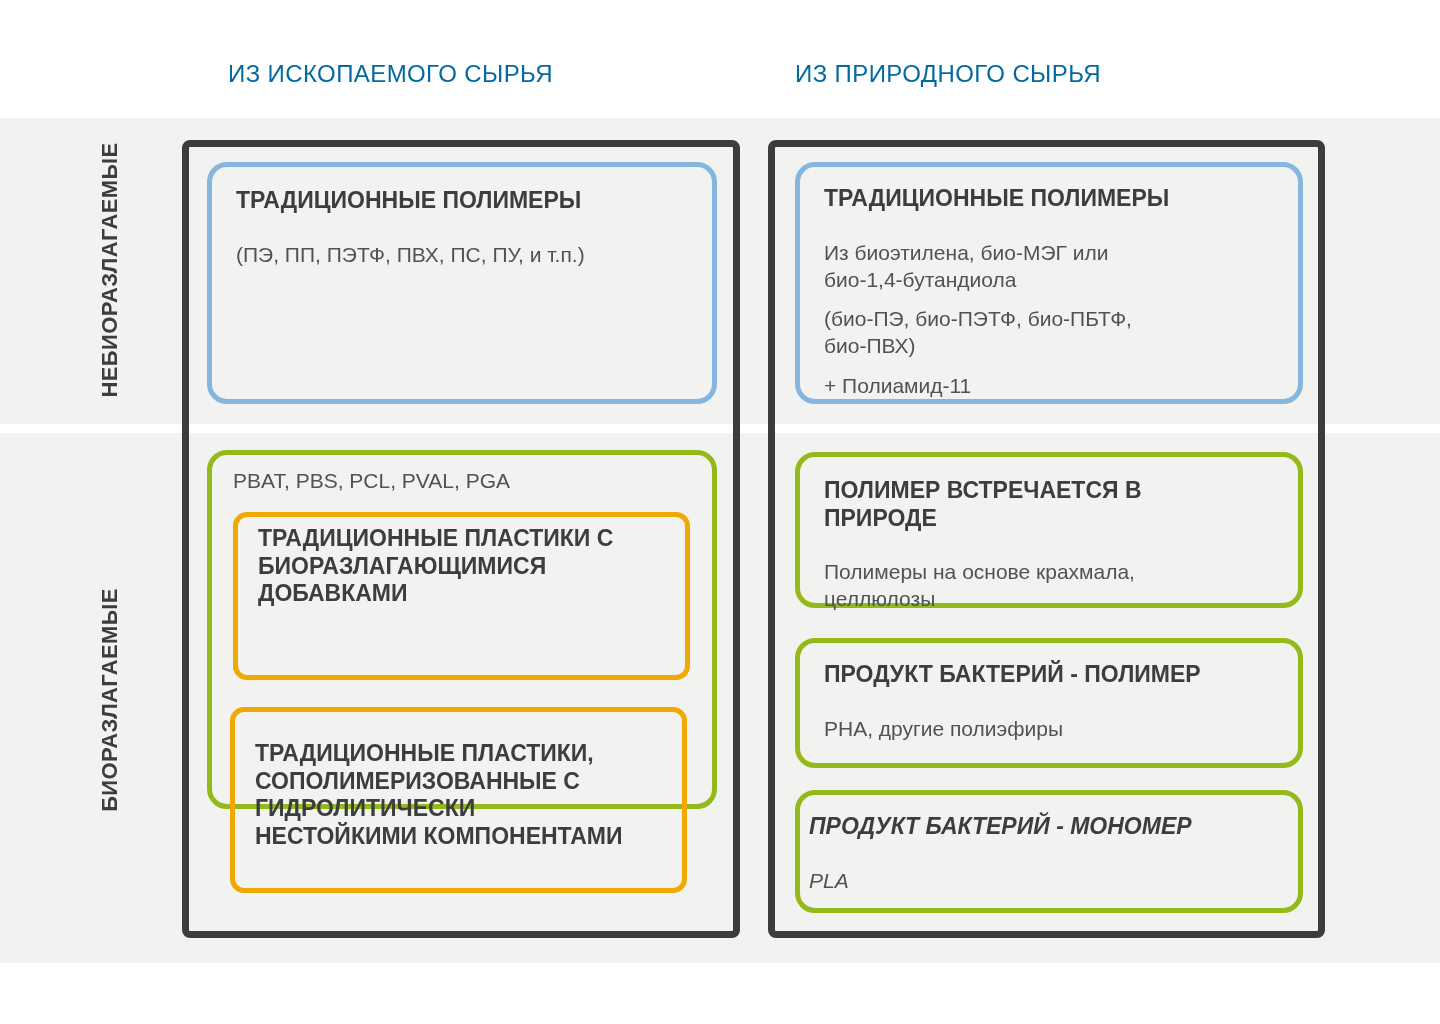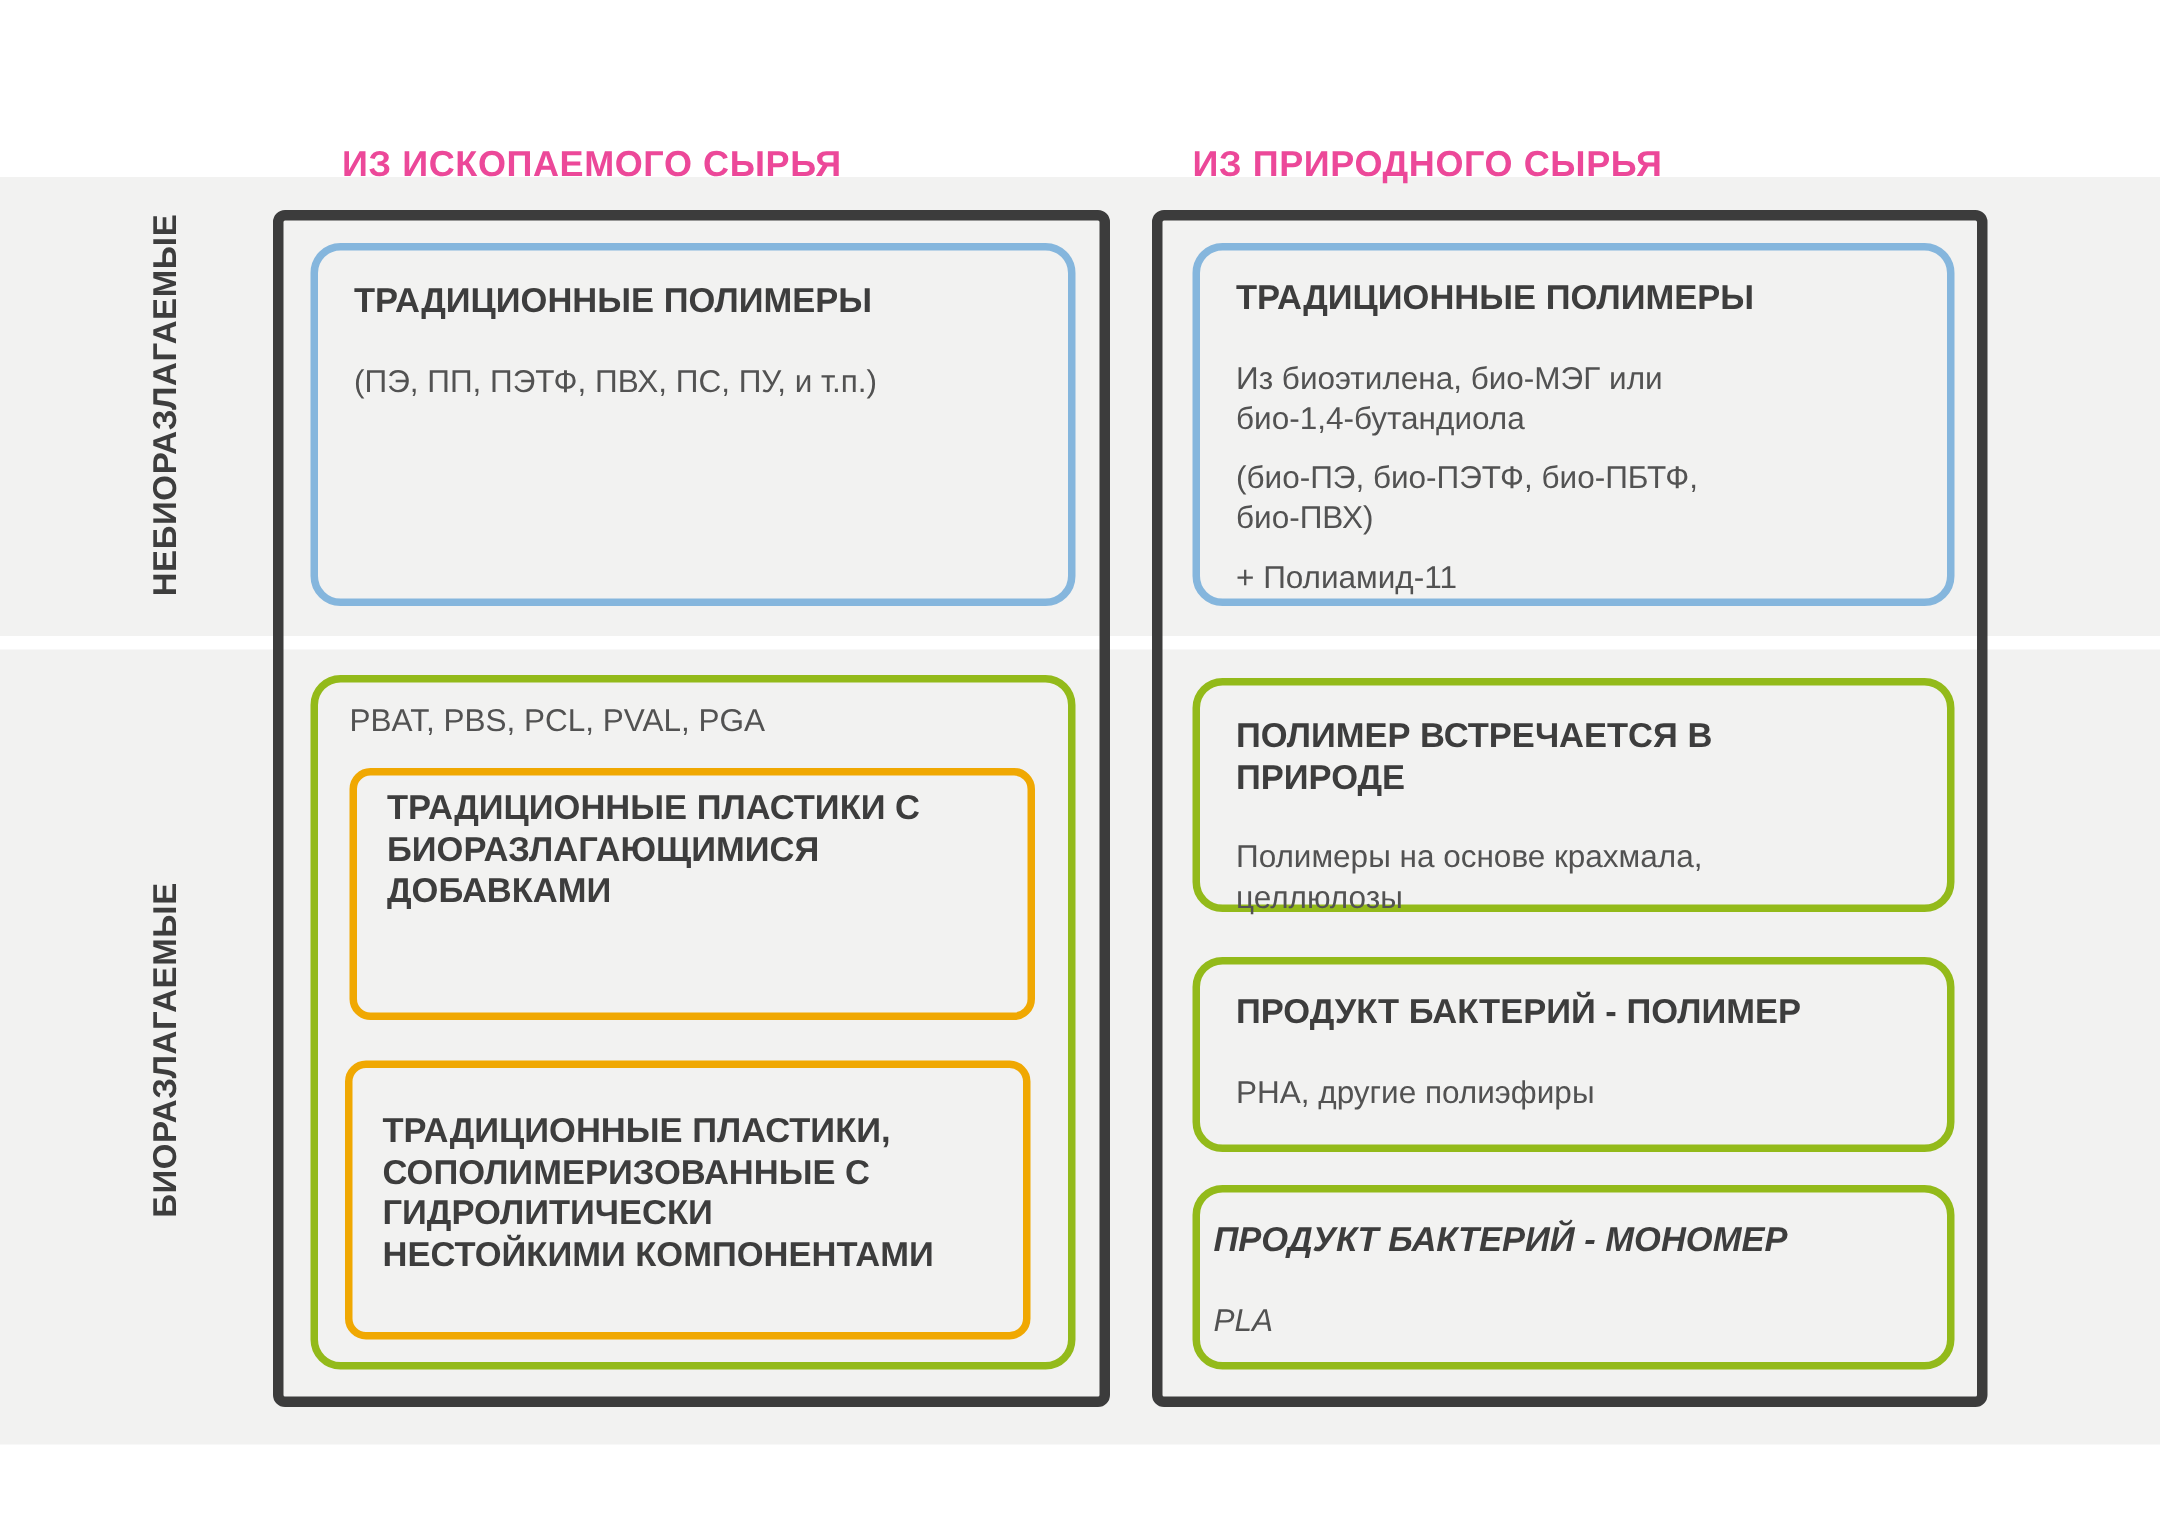--- a/index.html
+++ b/index.html
@@ -17,25 +17,24 @@
     width: 1440px;
     background: #f2f2f1;
   }
   #band-top { top: 118px; height: 306px; }
   #band-bottom { top: 433px; height: 530px; }
 
   .col-header {
     position: absolute;
     top: 60px;
     font-size: 24px;
-    font-weight: bold;
+    font-weight: normal;
     letter-spacing: 0.4px;
-    color: #ec4899;
+    color: #0369a1;
     white-space: nowrap;
-    margin-top: 36px;
   }
   #header-fossil { left: 228px; }
   #header-natural { left: 795px; }
 
   .row-label {
     position: absolute;
     transform: translate(-50%, -50%) rotate(-90deg);
     white-space: nowrap;
     font-size: 22px;
     font-weight: bold;
@@ -71,21 +70,21 @@
     font-size: 21px;
     line-height: 1.3;
     color: #525252;
     white-space: pre-line;
   }
   .box-body + .box-body { margin-top: 12px; }
   .box-title + .box-body { margin-top: 26px; }
 
   
   #fossil-blue   { left: 18px; top: 15px;  width: 510px; height: 242px; padding: 20px 24px; }
-  #fossil-green  { left: 18px; top: 303px; width: 510px; height: 463px; text-decoration: underline; }
+  #fossil-green  { left: 18px; top: 303px; width: 510px; height: 359px; text-decoration: underline; }
   #fossil-green .group-label {
     position: absolute; left: 21px; top: 14px;
     font-size: 21px; color: #525252;
   }
   #fossil-orange-1 { left: 21px; top: 57px;  width: 457px; height: 168px; padding: 8px 20px; }
   #fossil-orange-2 { left: 18px; top: 252px; width: 457px; height: 186px; padding: 28px 20px; }
 
   
   #natural-blue    { left: 20px; top: 15px;  width: 508px; height: 242px; padding: 18px 24px; }
   #natural-green-1 { left: 20px; top: 305px; width: 508px; height: 156px; padding: 20px 24px; }

